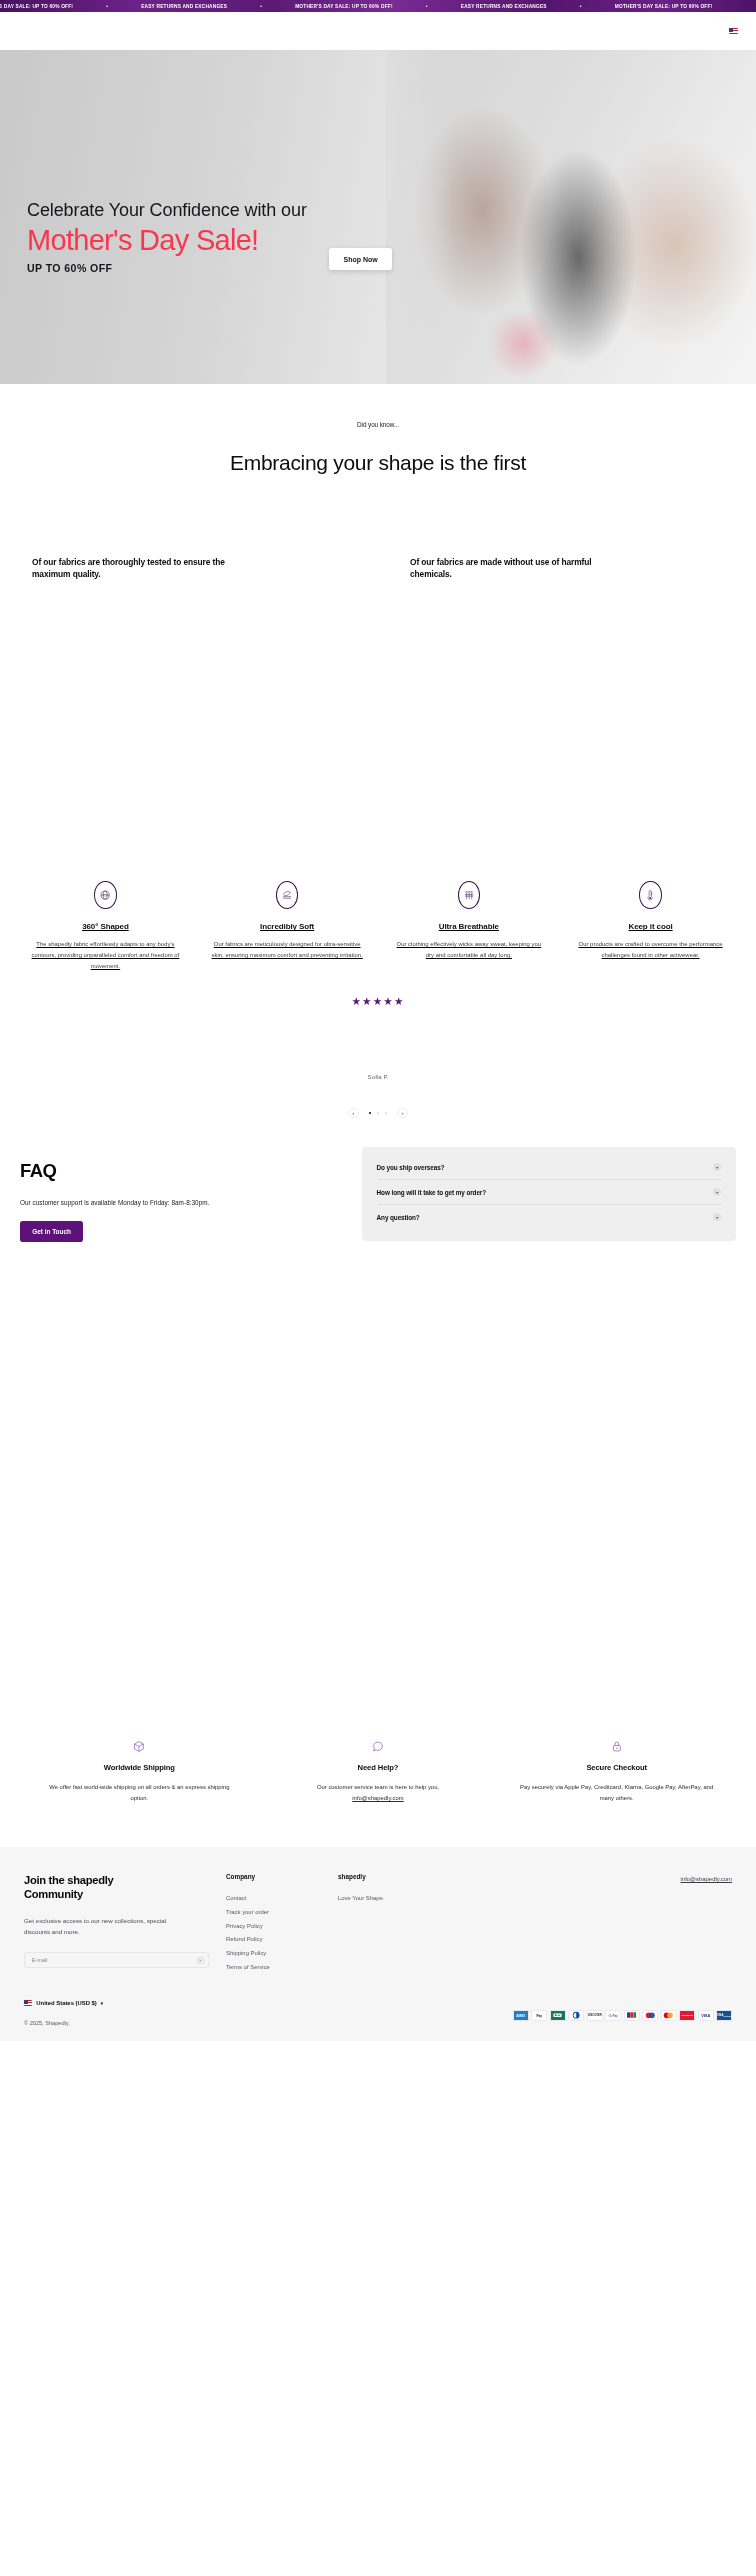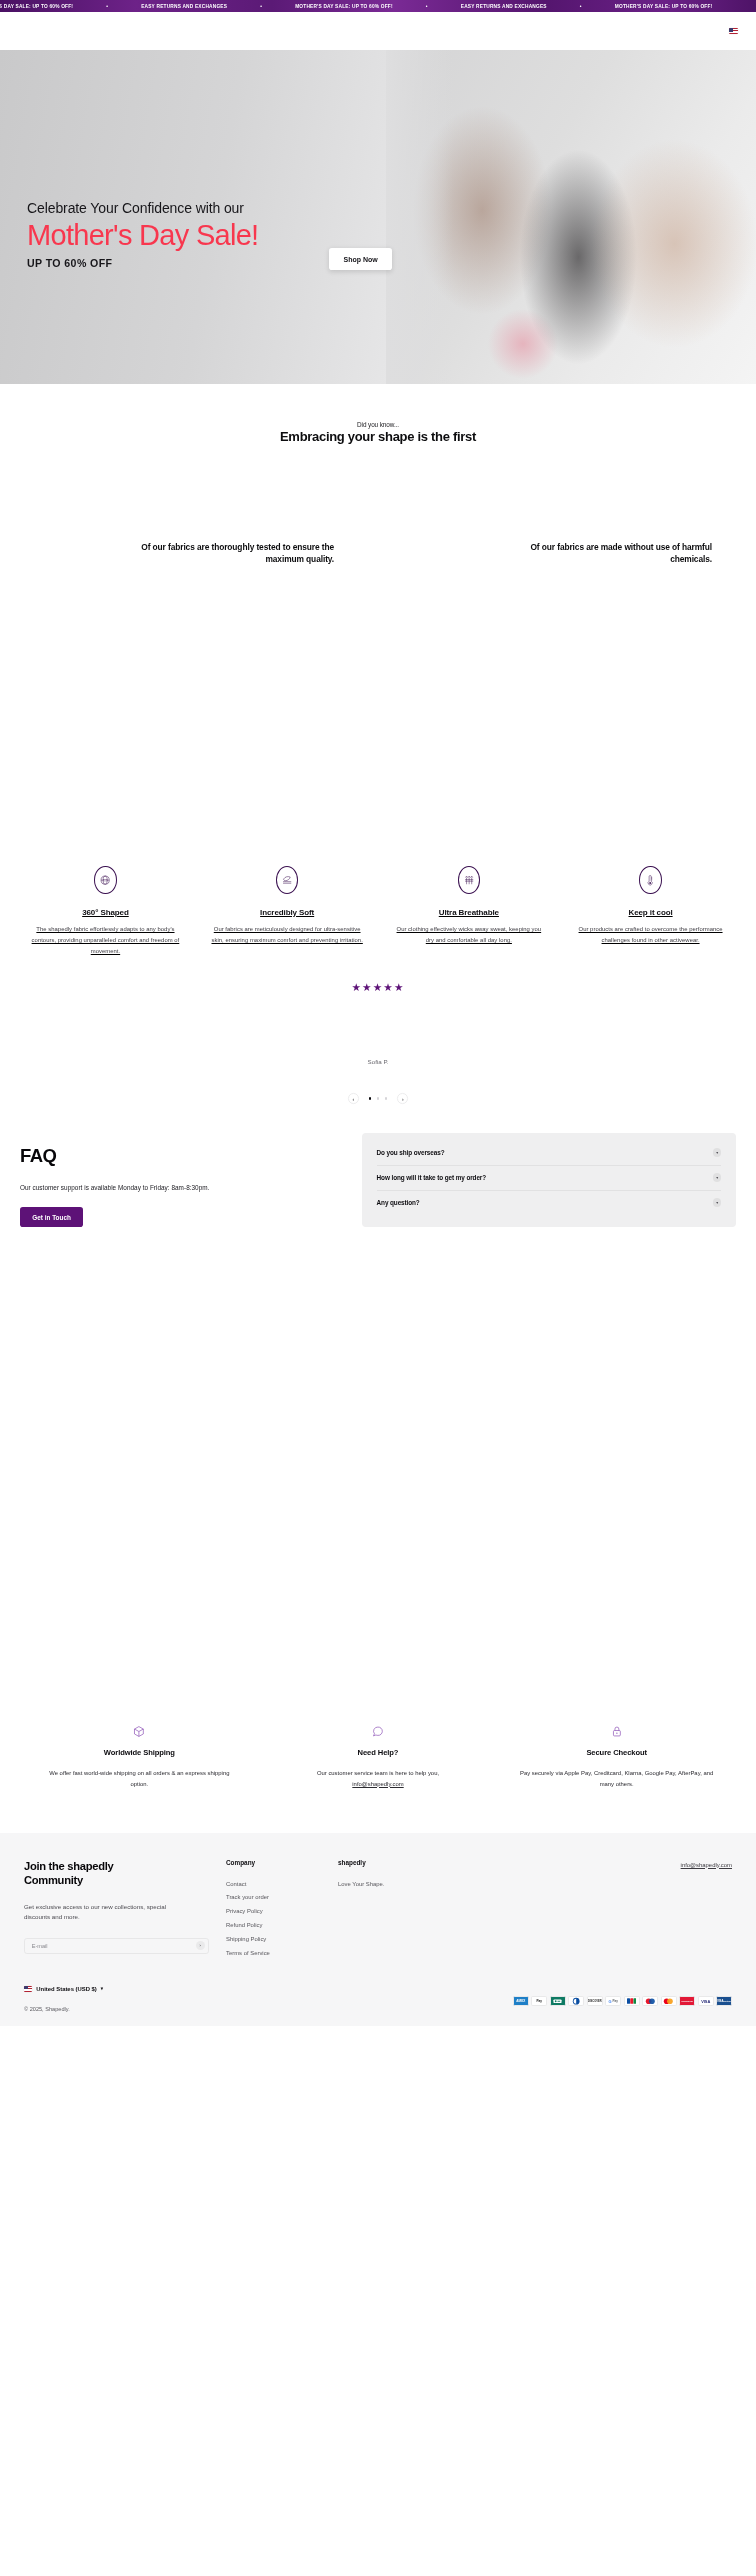--- a/index.html
+++ b/index.html
@@ -77,21 +77,21 @@
     position: absolute; left: 0; top: 0; bottom: 0; width: 67px;
     background: linear-gradient(to right, rgba(222,222,223,1), rgba(222,222,223,0));
   }
   .hero-copy {
     position: absolute;
     left: 27px;
     top: 150px;
     z-index: 3;
   }
   .hero-l1 {
-    font-size: 14px;
+    font-size: 18px;
     font-weight: 500;
     color: #17161a;
     letter-spacing: -0.1px;
     line-height: 1.15;
   }
   .hero-l2 {
     font-size: 29px;
     font-weight: 400;
     color: #f8374e;
     letter-spacing: -0.7px;
@@ -127,36 +127,36 @@
     text-align: center;
     padding-top: 37px;
   }
   .dyk-kicker {
     font-size: 6.4px;
     color: #1b1a1e;
     font-weight: 500;
     letter-spacing: -0.1px;
   }
   .dyk-head {
-    margin: 0 auto 0;
+    margin: 21px auto 0;
     max-width: 392px;
-    font-size: 13px;
-    font-weight: 700;
+    font-size: 21px;
+    font-weight: 400;
     line-height: 1.32;
     color: #0d0d0f;
     letter-spacing: -0.3px;
     font-stretch: condensed;
   }
 
   
   .stats {
     display: flex;
     margin-top: 80px;
   }
-  .stat { flex: 1; text-align: right; padding: 0 44px; margin-top: 17px; }
+  .stat { flex: 1; text-align: left; padding: 0 32px; }
   .stat-num {
     font-size: 26px;
     font-weight: 800;
     color: #0d0d0f;
     line-height: 1;
     min-height: 0;
   }
   .stat-text {
     font-size: 8.4px;
     font-weight: 700;

